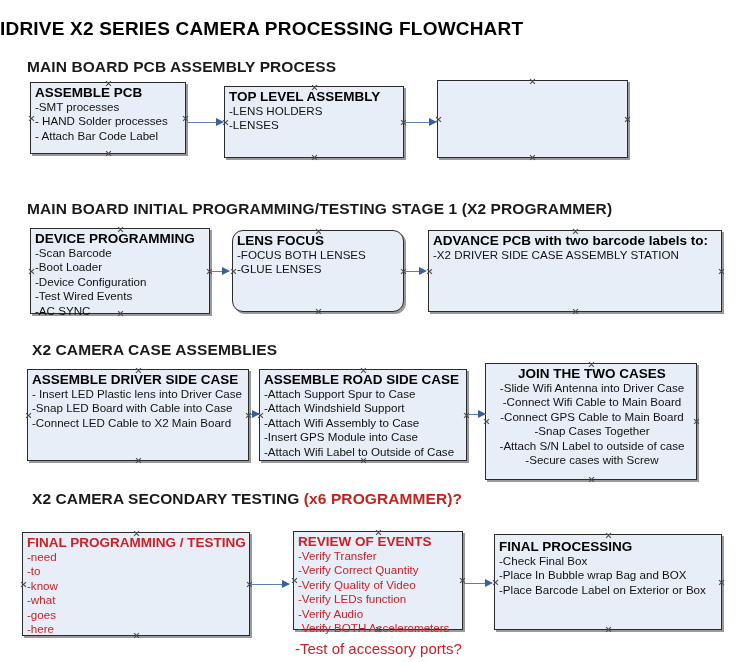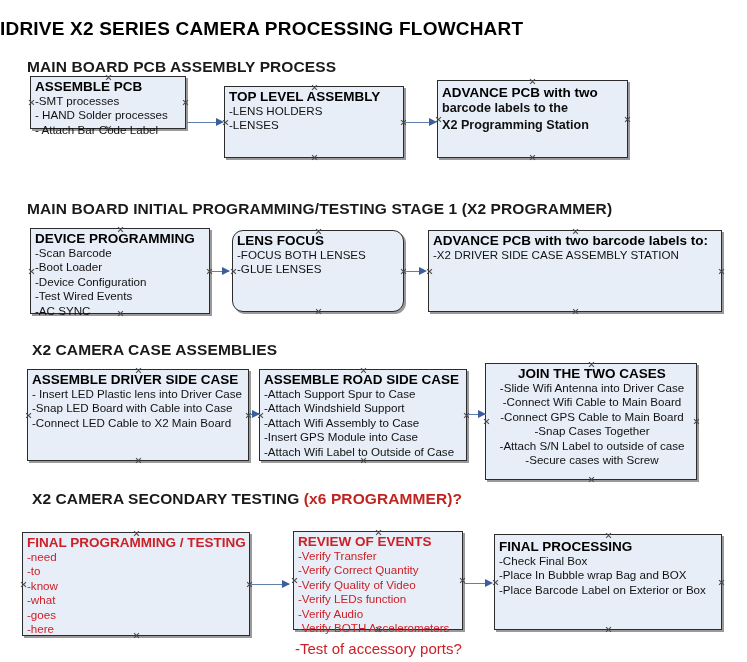--- a/index.html
+++ b/index.html
@@ -135,21 +135,21 @@
 </style>
 </head>
 <body>
 
 <div id="canvas">
 
   <div class="title" id="doc-title">IDRIVE X2  SERIES CAMERA PROCESSING FLOWCHART</div>
 
   <div class="section-head" style="left:27px; top:58px;">MAIN BOARD PCB ASSEMBLY PROCESS</div>
 
-  <div class="pbox" style="left:30px; top:76px; width:156px; height:53px;">
+  <div class="pbox" style="left:30px; top:82px; width:156px; height:72px;">
     <div class="inner">
       <div class="hdr">ASSEMBLE PCB</div>
       <div class="ln">-SMT processes</div>
       <div class="ln">- HAND Solder processes</div>
       <div class="ln">- Attach Bar Code Label</div>
     </div>
     <span class="handle" style="left:50%; top:0;"></span>
     <span class="handle" style="left:50%; top:100%;"></span>
     <span class="handle" style="left:0; top:50%;"></span>
     <span class="handle" style="left:100%; top:50%;"></span>
@@ -161,25 +161,20 @@
       <div class="ln">-LENS HOLDERS</div>
       <div class="ln">-LENSES</div>
     </div>
     <span class="handle" style="left:50%; top:0;"></span>
     <span class="handle" style="left:50%; top:100%;"></span>
     <span class="handle" style="left:0; top:50%;"></span>
     <span class="handle" style="left:100%; top:50%;"></span>
   </div>
 
   <div class="pbox bold-body" style="left:437px; top:80px; width:191px; height:78px;">
-    <div class="inner" style="top:4px;">
-      <div class="hdr">ADVANCE PCB with two</div>
-      <div class="ln">barcode labels to the</div>
-      <div class="ln"> X2 Programming Station</div>
-    </div>
     <span class="handle" style="left:50%; top:0;"></span>
     <span class="handle" style="left:50%; top:100%;"></span>
     <span class="handle" style="left:0; top:50%;"></span>
     <span class="handle" style="left:100%; top:50%;"></span>
   </div>
 
   <div class="arrow-line" style="left:187px; top:122px; width:32px;"></div>
   <div class="arrow-head" style="left:216px; top:122px;"></div>
 
   <div class="plain-line" style="left:405px; top:122px; width:27px;"></div>

